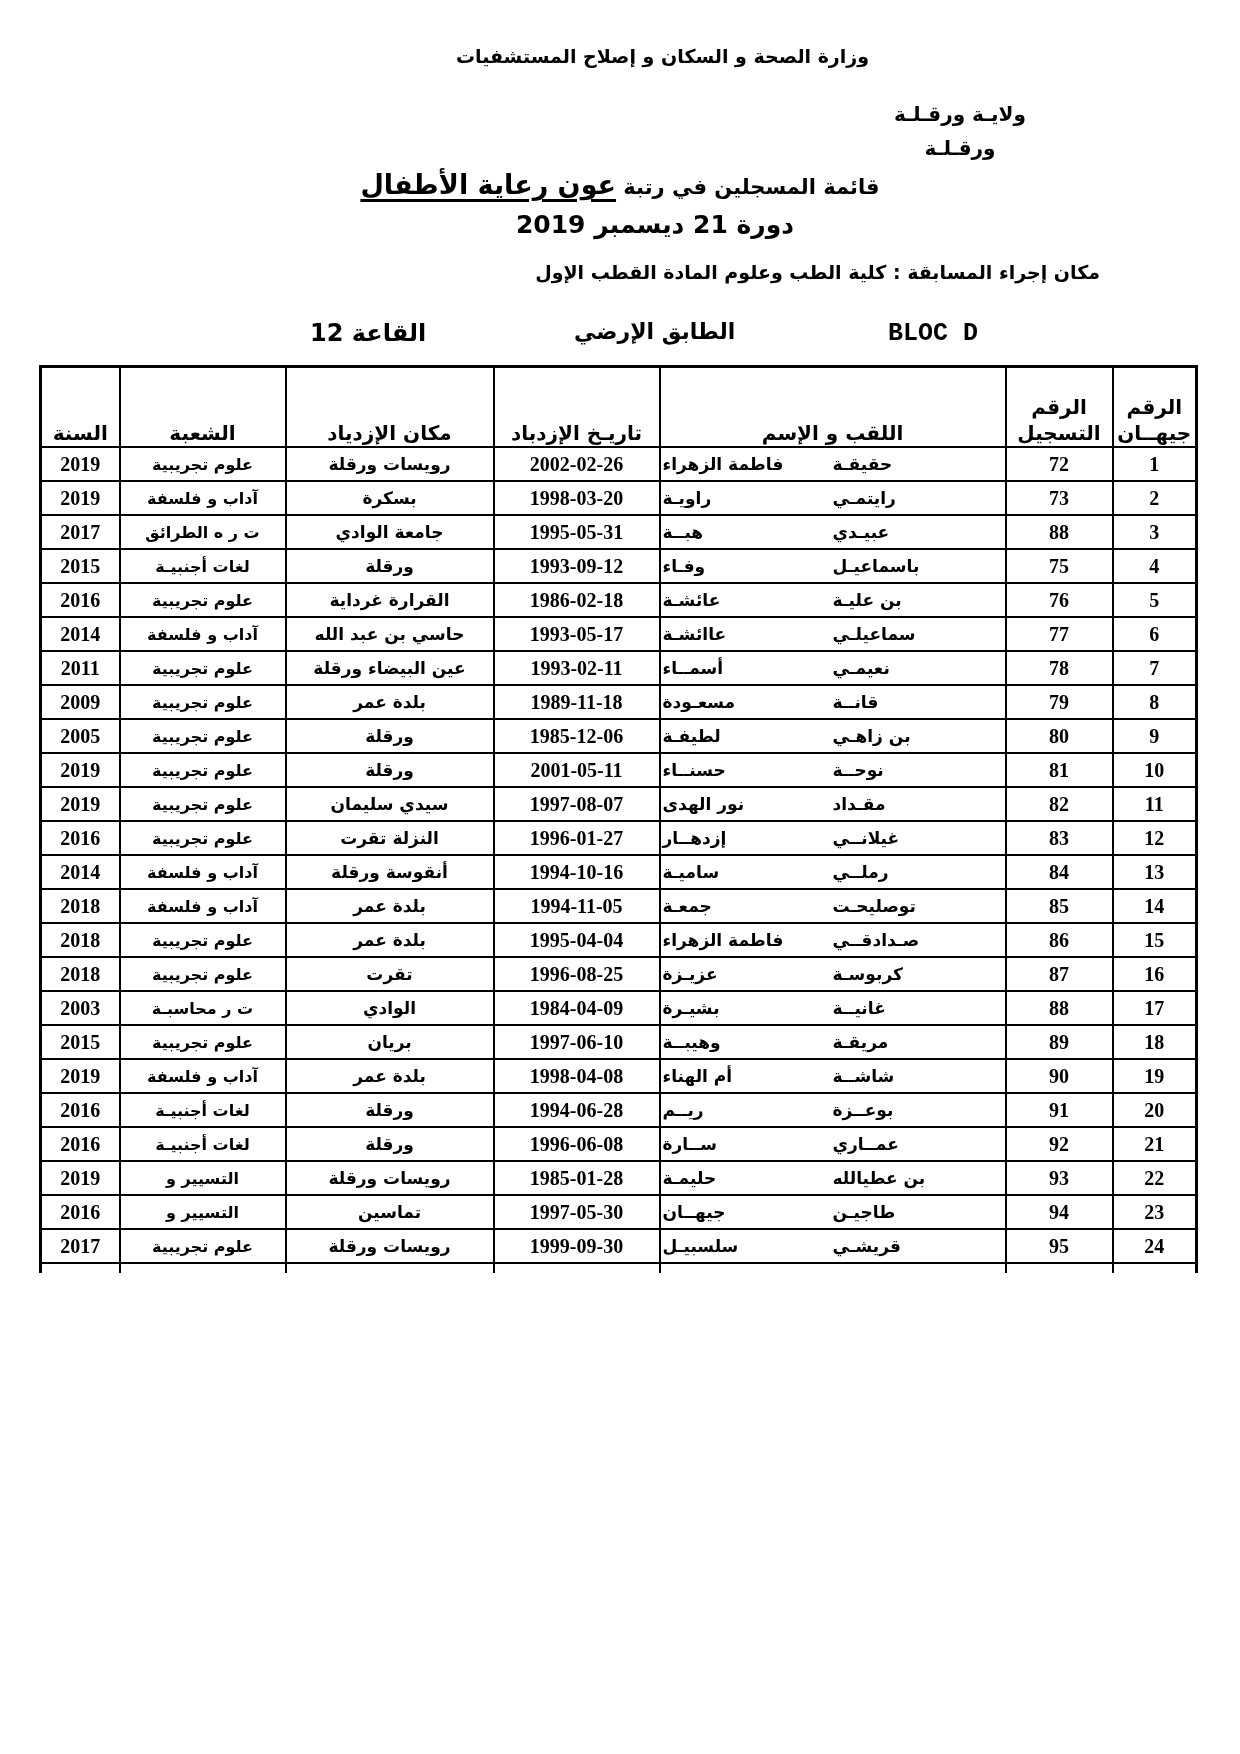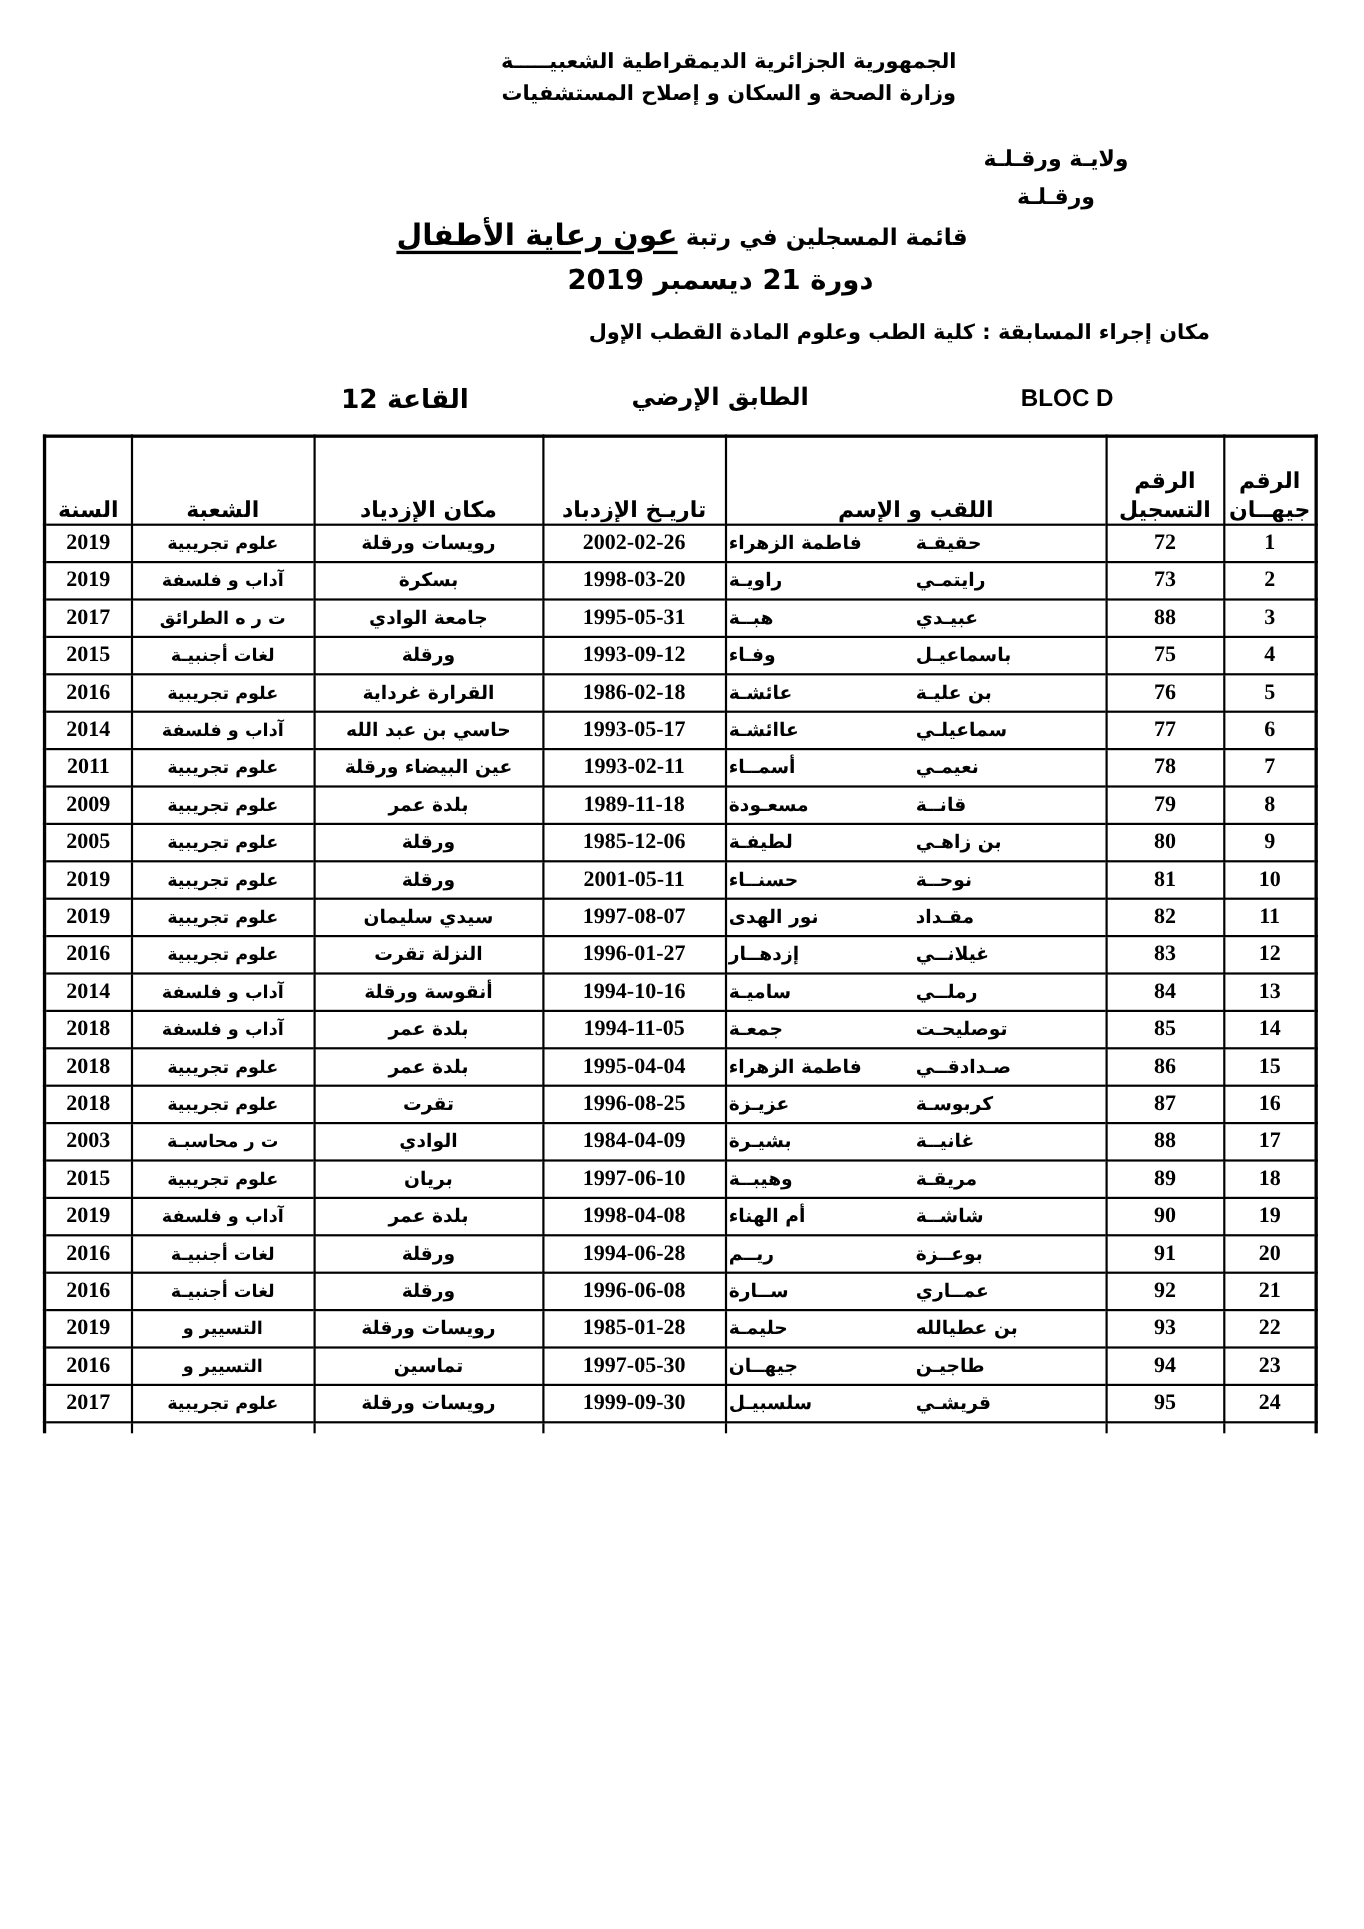--- a/index.html
+++ b/index.html
@@ -17,51 +17,50 @@
   .gov{ padding-top:42px; text-align:center; padding-left:85px; font-size:19px; line-height:1.55; }
   .inst{ width:390px; margin:26px 85px 0 auto; text-align:center; font-size:20px; line-height:1.7; }
   .list-title{ margin-top:4px; text-align:center; font-size:21px; }
   .list-title .rank{ font-size:27px; text-decoration:underline; text-decoration-thickness:2.5px; text-underline-offset:5px; }
   .session{ margin-top:10px; text-align:center; padding-left:70px; font-size:25px; }
   .examloc{ margin-top:22px; text-align:right; margin-left:0; padding-left:0; padding-right:0; margin-right:140px; font-size:19px; }
   .locbar{ position:relative; height:44px; margin-top:32px; direction:ltr; }
   .locbar span{ position:absolute; top:4px; white-space:nowrap; }
   .locbar .room{ left:310px; font-size:24px; }
   .locbar .floor{ left:574px; font-size:22px; }
-  .locbar .bloc{ left:928px; font-size:22px; font-family:Liberation Sans, sans-serif; }
+  .locbar .bloc{ left:888px; font-size:25px; font-family:Liberation Mono, monospace; }
 
   table.cand{
     border-collapse:collapse;
     table-layout:fixed;
     direction:rtl;
     margin:6px 0 0 0;
     margin-right:42px;
     width:1156px;
     border:3px solid #000;
     border-bottom:none;
   }
   table.cand td, table.cand th{ border:2px solid #000; padding:0 2px; overflow:hidden; }
-  th.h{ vertical-align:bottom; padding-bottom:8px; font-size:20px; line-height:1.3; font-weight:bold; height:78px;border-radius:13px; }
+  th.h{ vertical-align:bottom; padding-bottom:8px; font-size:20px; line-height:1.3; font-weight:bold; height:78px; }
   td{ height:32px; vertical-align:middle; text-align:center; }
   .num{ font-family:"Liberation Serif","DejaVu Serif",serif; font-size:20px; font-weight:bold; }
   .date{ font-family:"Liberation Serif","DejaVu Serif",serif; font-size:20px; font-weight:bold; direction:ltr; unicode-bidi:embed; }
   .ar{ font-size:17px; font-weight:bold; }
   .branch{ font-size:16px; }
   .namecell{ padding:0; }
   .namewrap{ display:flex; direction:rtl; width:100%; }
   .namewrap .surname, .namewrap .given{ flex:1 1 50%; text-align:left; font-size:17px; font-weight:bold; white-space:nowrap; }
   tr.stub td{ height:9px; border-bottom:none; }
 </style>
 </head>
 <body>
 
 <div class="page">
 
   <div class="gov">
-    <div>الجمهورية الجزائرية  الديمقراطية الشعبيـــــة</div>
     <div>وزارة الصحة و السكان و إصلاح المستشفيات</div>
   </div>
 
   <div class="inst">
     <div>ولايـة ورقـلـة</div>
     <div>ورقـلـة</div>
   </div>
 
   <div class="list-title">
     <span>قائمة المسجلين في رتبة </span><span class="rank">عون رعاية الأطفال</span>

